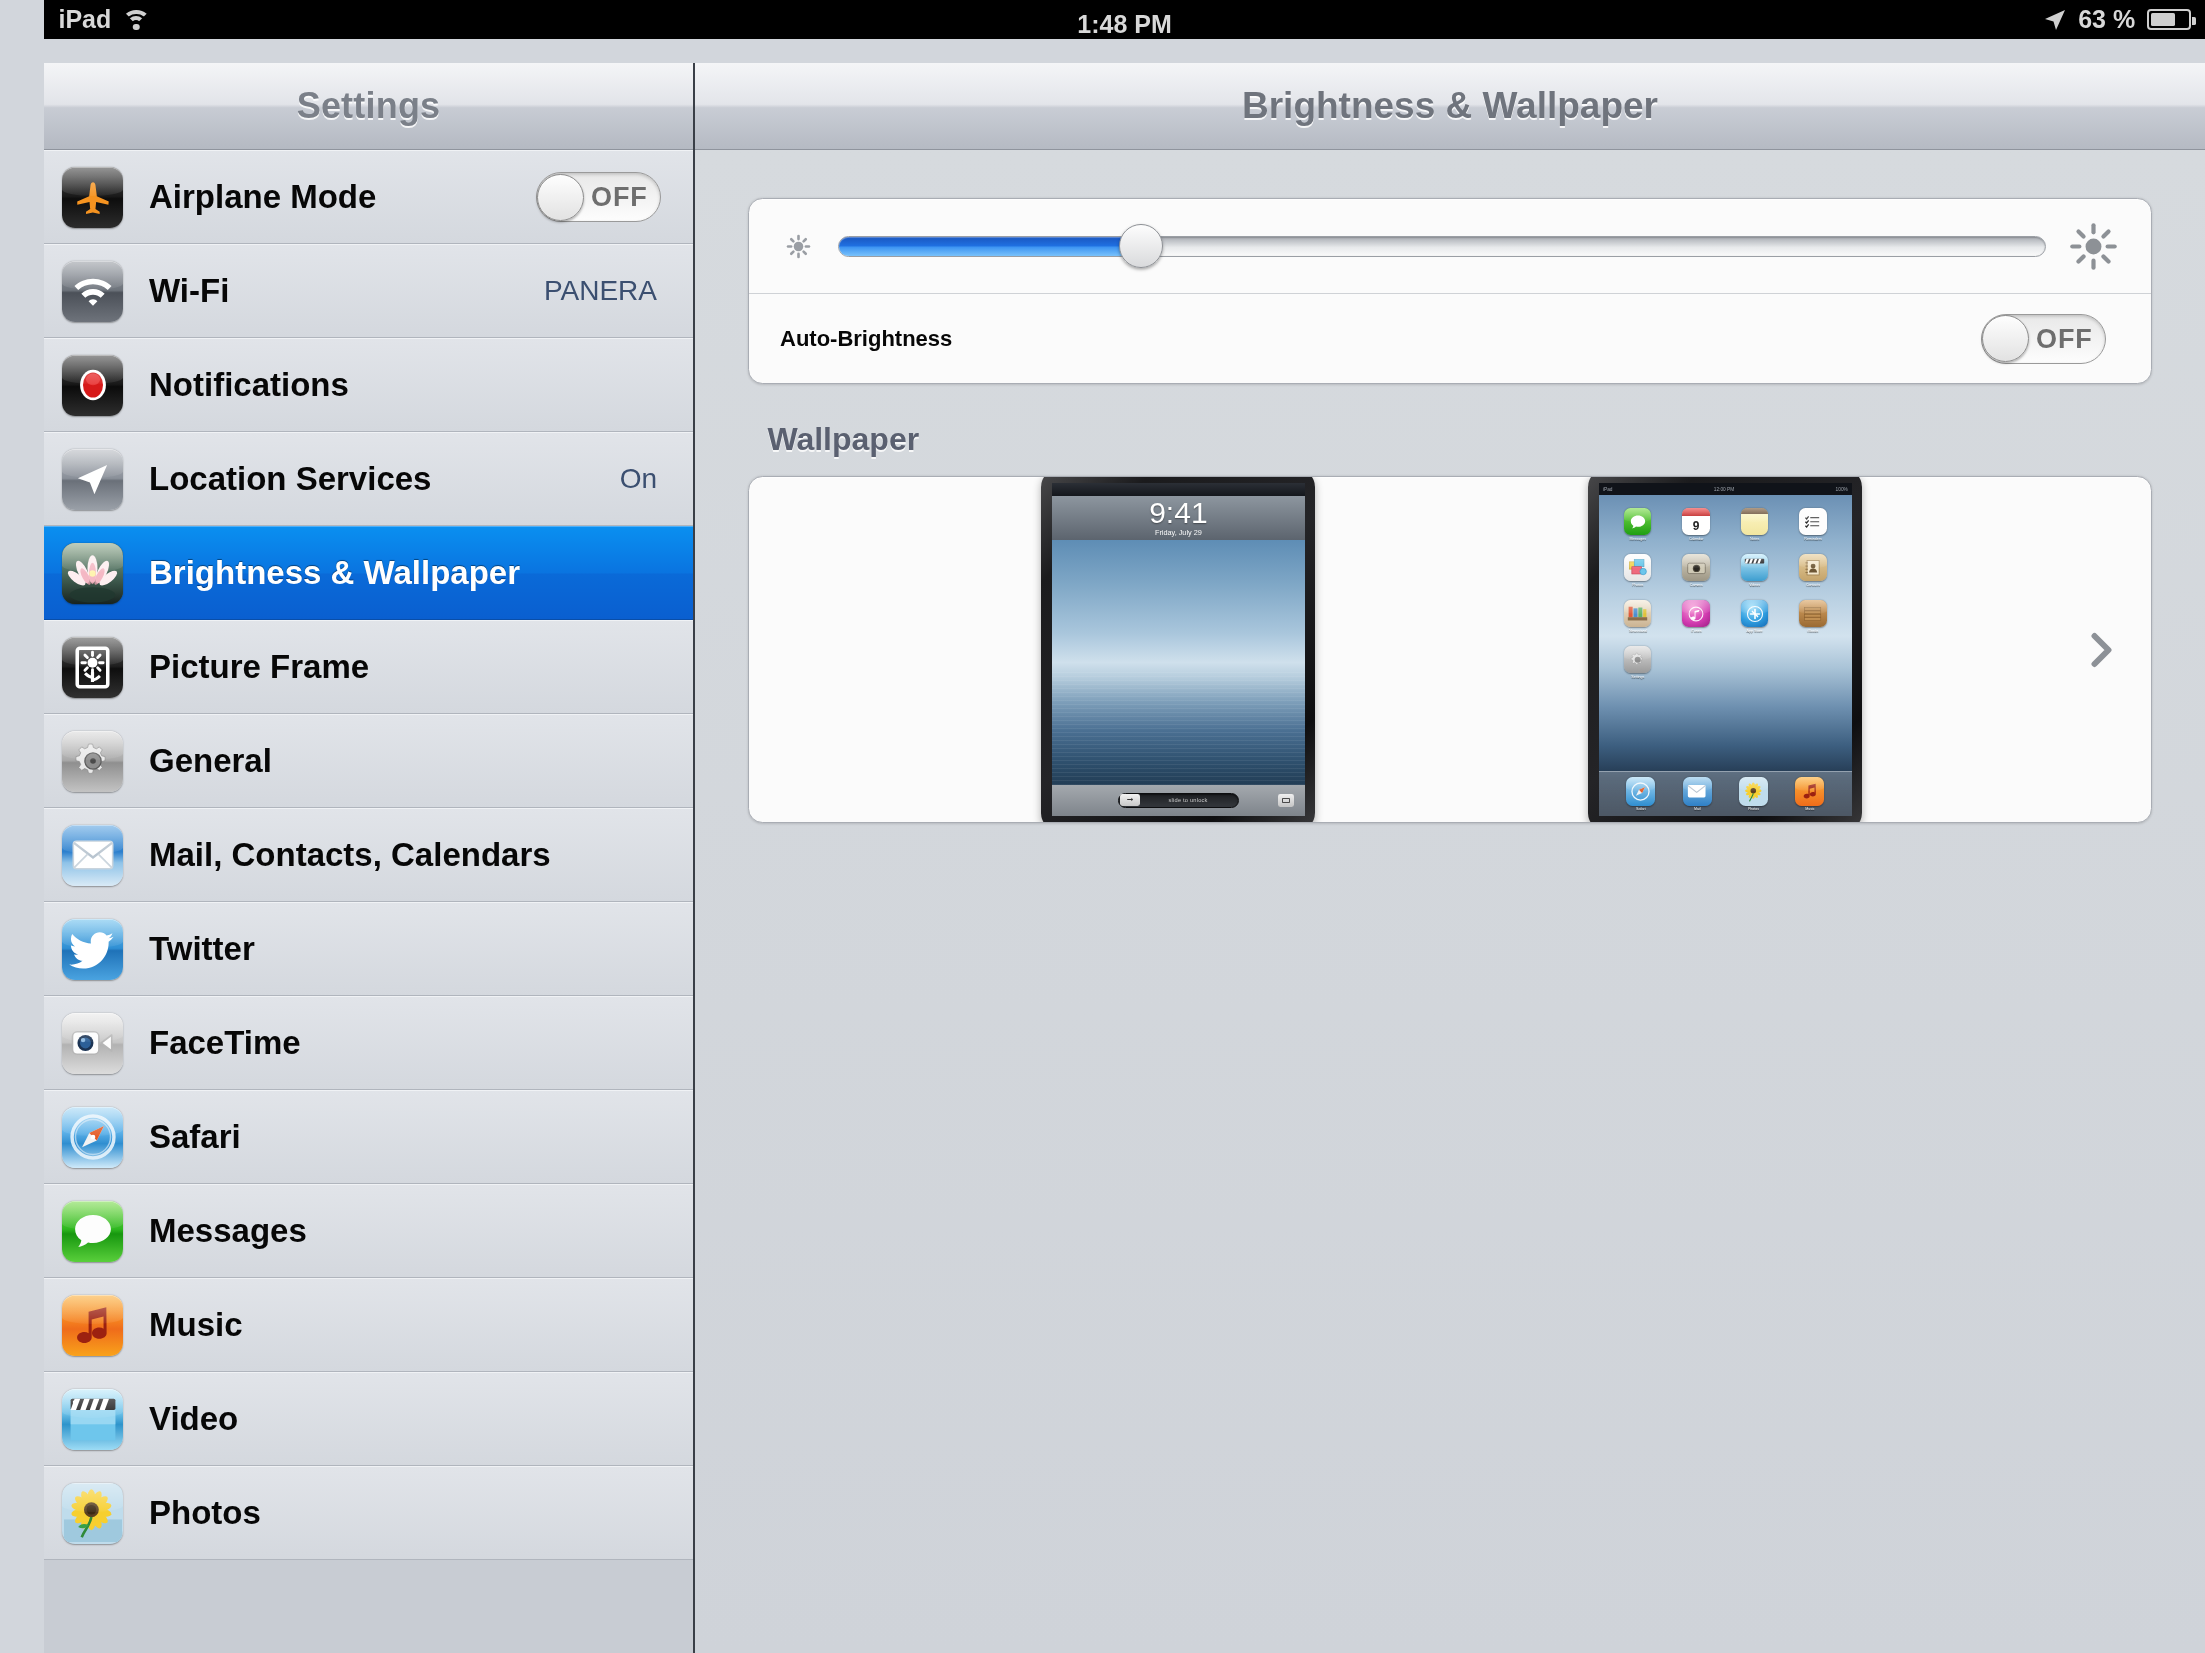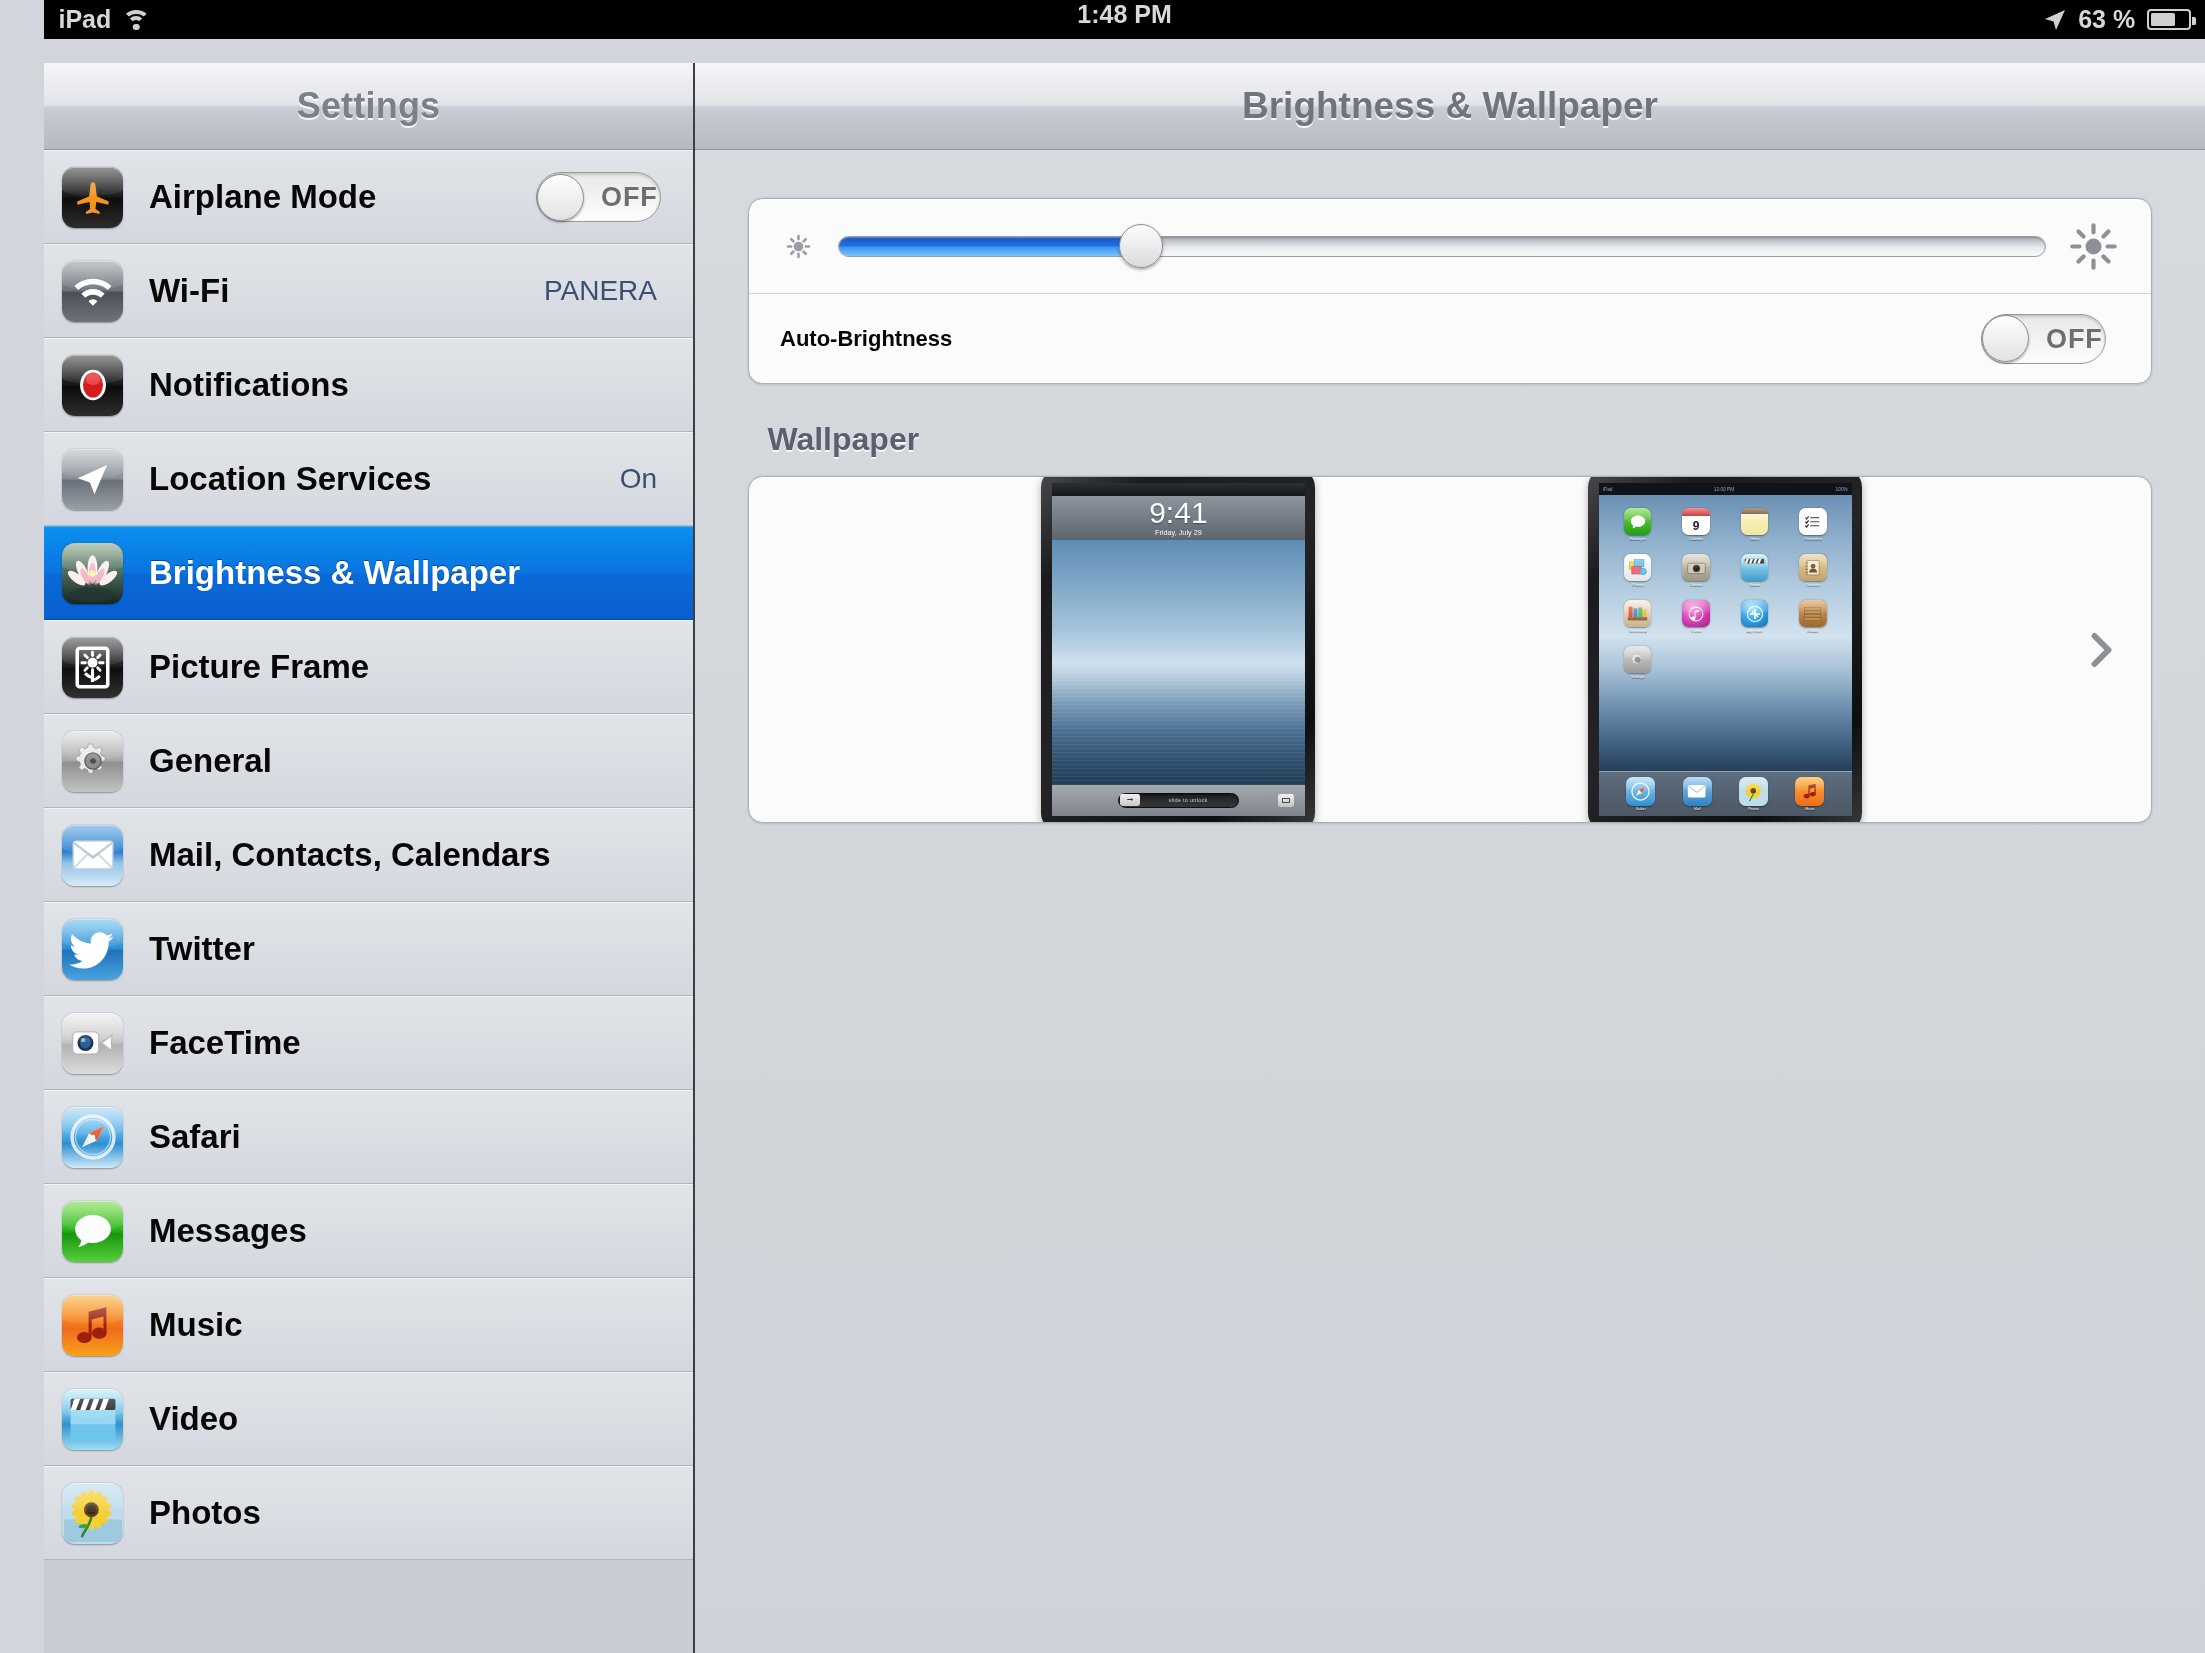--- a/index.html
+++ b/index.html
@@ -17,21 +17,21 @@
     background:#000;
     display:flex; align-items:center;
     position:relative;
     color:#d8d8d8;
     font-size:25px; font-weight:bold;
     padding:0 14.5px;
   }
   .sb-left{ display:flex; align-items:center; gap:11.3px; }
   .sb-center{
     position:absolute; left:0; right:0; top:0; bottom:0;
-    display:flex; align-items:flex-start; justify-content:center;
+    display:flex; align-items:flex-end; justify-content:center;
     pointer-events:none;
     border-radius:9px;
   }
   .sb-right{ margin-left:auto; display:flex; align-items:center; gap:11.3px; }
   .wifi-glyph{ display:inline-block; width:27.4px; height:22.6px; position:relative; }
   .wifi-glyph i{ position:absolute; left:50%; transform:translateX(-50%); border:solid #d0d0d0; border-width:3.2px 0 0 0; border-radius:50%/100% 100% 0 0; }
   .wifi-glyph i:nth-child(1){ width:27.4px; height:12px; top:1.6px; border-width:4px 4px 0 4px; border-color:#d0d0d0 transparent transparent transparent; }
   .wifi-glyph i:nth-child(2){ width:17px; height:8px; top:7.3px; border-width:4px 4px 0 4px; border-color:#d0d0d0 transparent transparent transparent; }
   .wifi-glyph i:nth-child(3){ width:6.5px;  height:6.5px;  top:15.3px; background:#d0d0d0; border:none; border-radius:50%; }
   .loc-arrow{ width:24px; height:24px; }
@@ -102,21 +102,21 @@
     margin-left:auto; margin-right:14.5px;
     width:125px; height:50px; border-radius:25px;
     background:linear-gradient(to bottom,#e8e8e8,#fdfdfd);
     border:1.6px solid #9a9a9a;
     position:relative;
     box-shadow:inset 0 1.6px 3.2px rgba(0,0,0,.18);
     display:flex; align-items:center;
     flex:0 0 125px;
   }
   .toggle .tg-lbl{
-    position:absolute; right:2px; top:50%; transform:translateY(-50%);
+    position:absolute; right:12px; top:50%; transform:translateY(-50%);
     font-size:27px; font-weight:bold; color:#6e6e6e;
     text-shadow:0 0.8px 0 rgba(255,255,255,.9);
     letter-spacing:0.8px;
   }
   .toggle .knob{
     position:absolute; left:0.8px; top:0.8px;
     width:47px; height:47px; border-radius:50%;
     background:linear-gradient(to bottom,#fefefe,#e2e2e2);
     border:0.8px solid #8c8c8c;
     box-shadow:0 1.6px 2.4px rgba(0,0,0,.3);

